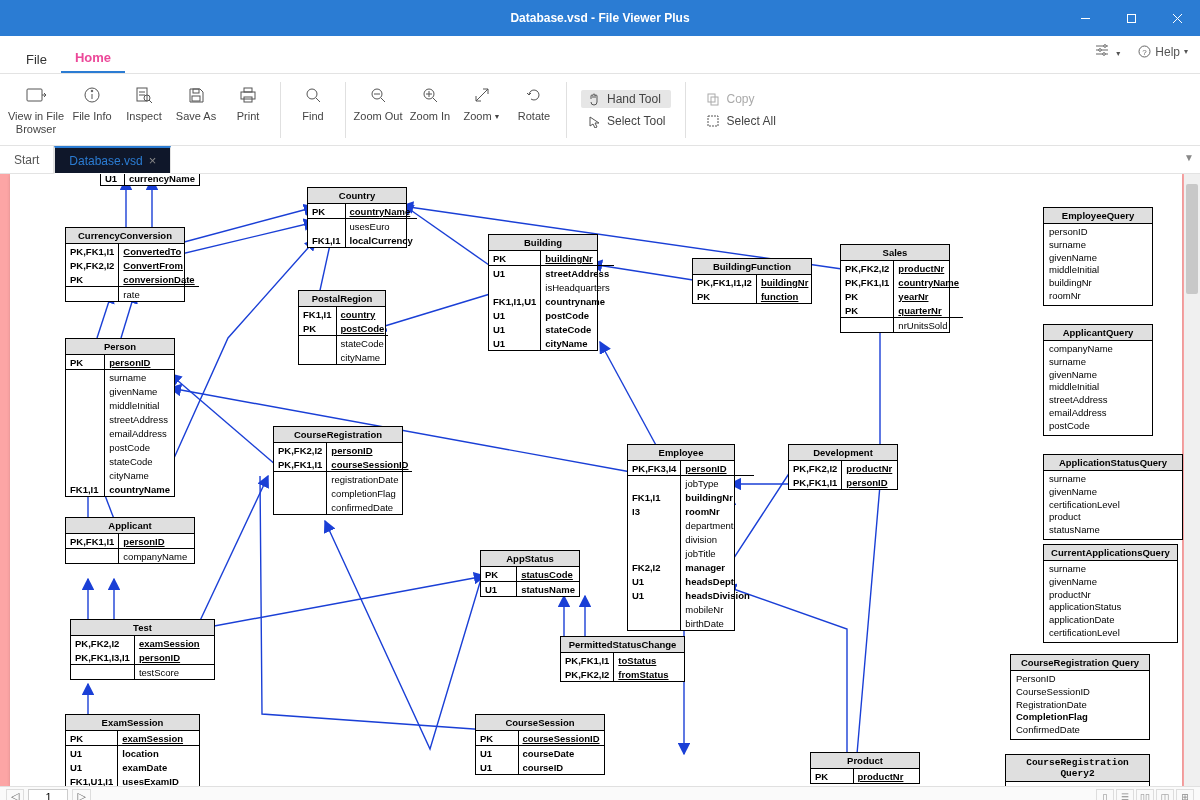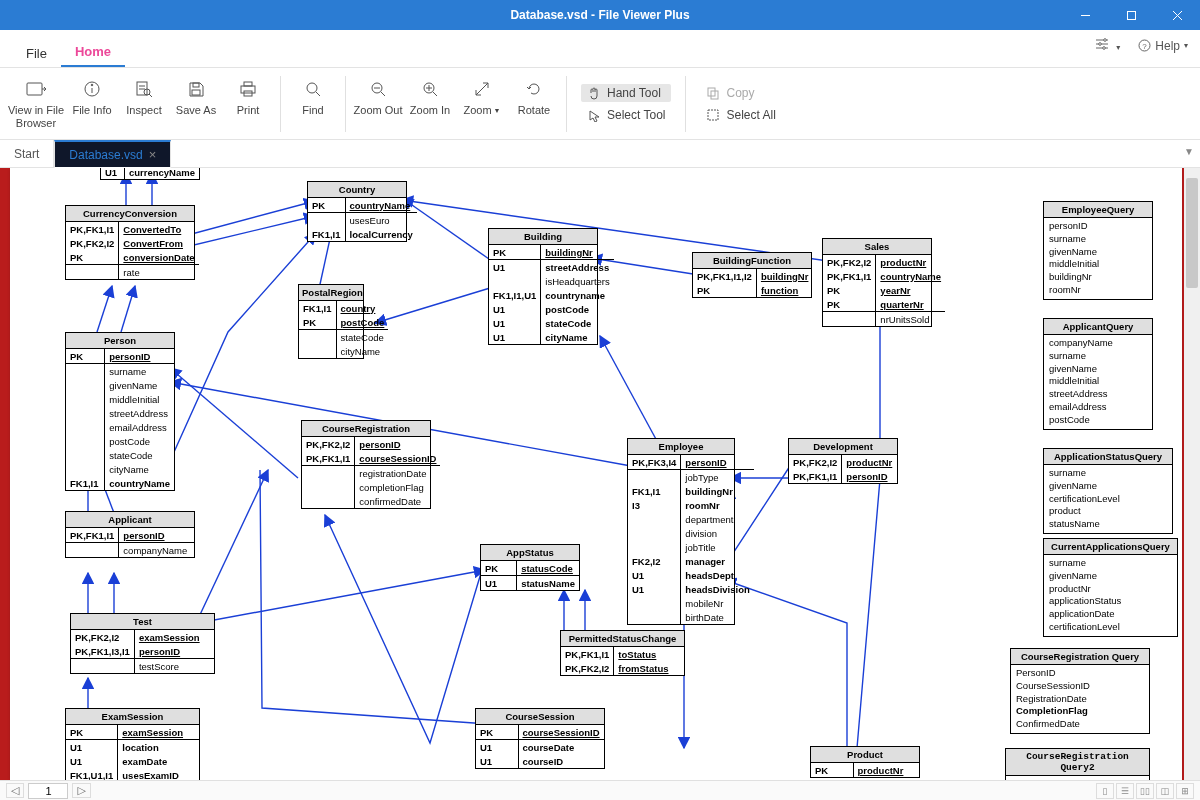--- a/index.html
+++ b/index.html
@@ -1,17 +1,17 @@
 <!DOCTYPE html>
 <html><head>
 <meta charset="utf-8">
 <style>
   *{box-sizing:border-box;margin:0;padding:0}
   html,body{width:1200px;height:800px;font-family:"Segoe UI",Arial,sans-serif;overflow:hidden;background:#fff}
-  .titlebar{height:30px;background:#2b7cd3;color:#fff;display:flex;align-items:center;font-size:12px;position:relative}
+  .titlebar{height:36px;background:#2b7cd3;color:#fff;display:flex;align-items:center;font-size:12px;position:relative}
   .titlebar-title{position:absolute;left:50%;transform:translateX(-50%);font-weight:600}
   .titlebar-controls{position:absolute;right:0;display:flex;height:100%}
   .titlebar-btn{width:46px;display:flex;align-items:center;justify-content:center;color:#fff;font-size:11px;cursor:pointer}
   .titlebar-btn svg{stroke:#fff;fill:none}
   .menubar{height:38px;border-bottom:1px solid #e3e3e3;display:flex;align-items:flex-end;padding:0 12px;font-size:13px;color:#333;position:relative}
   .menu-item{padding:6px 14px;cursor:pointer}
   .menu-item.active{color:#ec4899;border-bottom:2px solid #2b7cd3;font-weight:600}
   .menubar-right{position:absolute;right:12px;top:8px;display:flex;gap:18px;align-items:center;color:#555;font-size:12px}
   .help-item{display:flex;align-items:center;gap:4px;cursor:pointer}
   .toolbar{height:72px;border-bottom:1px solid #e3e3e3;display:flex;align-items:center;padding-left:6px;font-size:11px;color:#444}
@@ -21,21 +21,21 @@
   .tool-icon{height:22px;display:flex;align-items:center;justify-content:center;margin-bottom:4px;color:#555}
   .tool-sep{width:1px;height:56px;background:#e0e0e0;margin:0 6px;align-self:center}
   .tool-stack{display:flex;flex-direction:column;gap:4px;padding:0 8px}
   .tool-stack-item{display:flex;align-items:center;gap:6px;font-size:12px;padding:2px 6px;cursor:pointer;border-radius:2px}
   .tool-stack-item.active{background:#e6e6e6}
   .tabstrip{height:28px;background:#fff;display:flex;align-items:stretch;border-bottom:1px solid #e3e3e3;position:relative}
   .tab{padding:0 14px;display:flex;align-items:center;font-size:12px;color:#555;cursor:pointer;border-right:1px solid #e3e3e3;gap:6px}
   .tab.active{color:#2b7cd3;border-top:2px solid #2b7cd3;border-right:1px solid #e3e3e3;border-left:1px solid #e3e3e3;border-bottom:1px solid #fff;margin-bottom:-1px;background:#0f172a}
   .tab-close{font-size:13px;color:#888}
   .tabstrip-drop{position:absolute;right:6px;top:6px;color:#888;font-size:10px;cursor:pointer}
-  .canvas-wrap{position:relative;height:612px;background:#b91c1c;overflow:hidden}
+  .canvas-wrap{position:relative;height:612px;background:#fca5a5;overflow:hidden}
   .canvas{position:absolute;left:10px;right:18px;top:0;bottom:0;background:#fff;box-shadow:0 1px 3px rgba(0,0,0,.15)}
   .vscroll{position:absolute;right:0;top:0;bottom:0;width:16px;background:#f0f0f0}
   .vscroll-thumb{position:absolute;left:2px;right:2px;top:10px;height:110px;background:#c8c8c8;border-radius:2px}
   svg.diagram{position:absolute;inset:0;width:100%;height:100%}
   .ent{position:absolute;border:1px solid #000;background:#fff;font-size:9.5px}
   .ent-head{background:#dfdfdf;text-align:center;font-weight:600;padding:2px 3px;border-bottom:1px solid #000}
   .ent table{border-collapse:collapse;width:100%}
   .ent td{padding:1.5px 4px;vertical-align:top;white-space:nowrap}
   .ent td.key{border-right:1px solid #000;font-weight:600;width:42px}
   .ent tr.sec-top td{border-top:1px solid #000}
@@ -306,21 +306,21 @@
         <div class="ent" style="left: 90px; top: -4px; width: 100px;">
           <table>
             <tbody>
               <tr>
                 <td class="key">U1</td>
                 <td class="bold">currencyName</td>
               </tr>
             </tbody>
           </table>
         </div>
-        <div class="ent" style="left: 55px; top: 37px; width: 130px;">
+        <div class="ent" style="left: 55px; top: 53px; width: 120px;">
           <div class="ent-head">CurrencyConversion</div>
           <table>
             <tbody>
               <tr>
                 <td class="key">PK,FK1,I1</td>
                 <td class="bold ul">ConvertedTo</td>
               </tr>
               <tr>
                 <td class="key">PK,FK2,I2</td>
                 <td class="bold ul">ConvertFrom</td>
@@ -348,21 +348,21 @@
                 <td class="key"></td>
                 <td class="">usesEuro</td>
               </tr>
               <tr>
                 <td class="key">FK1,I1</td>
                 <td class="bold">localCurrency</td>
               </tr>
             </tbody>
           </table>
         </div>
-        <div class="ent" style="left: 288px; top: 116px; width: 66px;">
+        <div class="ent" style="left: 288px; top: 116px; width: 88px;">
           <div class="ent-head">PostalRegion</div>
           <table>
             <tbody>
               <tr>
                 <td class="key">FK1,I1</td>
                 <td class="bold ul">country</td>
               </tr>
               <tr>
                 <td class="key">PK</td>
                 <td class="bold ul">postCode</td>
@@ -421,21 +421,21 @@
                 <td class="key">PK,FK1,I1,I2</td>
                 <td class="bold ul">buildingNr</td>
               </tr>
               <tr>
                 <td class="key">PK</td>
                 <td class="bold ul">function</td>
               </tr>
             </tbody>
           </table>
         </div>
-        <div class="ent" style="left: 812px; top: 70px; width: 110px;">
+        <div class="ent" style="left: 830px; top: 70px; width: 110px;">
           <div class="ent-head">Sales</div>
           <table>
             <tbody>
               <tr>
                 <td class="key">PK,FK2,I2</td>
                 <td class="bold ul">productNr</td>
               </tr>
               <tr>
                 <td class="key">PK,FK1,I1</td>
                 <td class="bold ul">countryName</td>
@@ -495,21 +495,21 @@
                 <td class="key"></td>
                 <td class="">cityName</td>
               </tr>
               <tr>
                 <td class="key">FK1,I1</td>
                 <td class="bold">countryName</td>
               </tr>
             </tbody>
           </table>
         </div>
-        <div class="ent" style="left: 263px; top: 252px; width: 130px; margin-left: 28px;">
+        <div class="ent" style="left: 263px; top: 252px; width: 130px;">
           <div class="ent-head">CourseRegistration</div>
           <table>
             <tbody>
               <tr>
                 <td class="key">PK,FK2,I2</td>
                 <td class="bold ul">personID</td>
               </tr>
               <tr>
                 <td class="key">PK,FK1,I1</td>
                 <td class="bold ul">courseSessionID</td>
@@ -732,21 +732,21 @@
           <div class="body">
             <div>companyName</div>
             <div>surname</div>
             <div>givenName</div>
             <div>middleInitial</div>
             <div>streetAddress</div>
             <div>emailAddress</div>
             <div>postCode</div>
           </div>
         </div>
-        <div class="ent-simple" style="left: 1033px; top: 280px; width: 130px;">
+        <div class="ent-simple" style="left: 1033px; top: 280px; width: 140px;">
           <div class="ent-head">ApplicationStatusQuery</div>
           <div class="body">
             <div>surname</div>
             <div>givenName</div>
             <div>certificationLevel</div>
             <div>product</div>
             <div>statusName</div>
           </div>
         </div>
         <div class="ent-simple" style="left: 1033px; top: 370px; width: 135px;">

